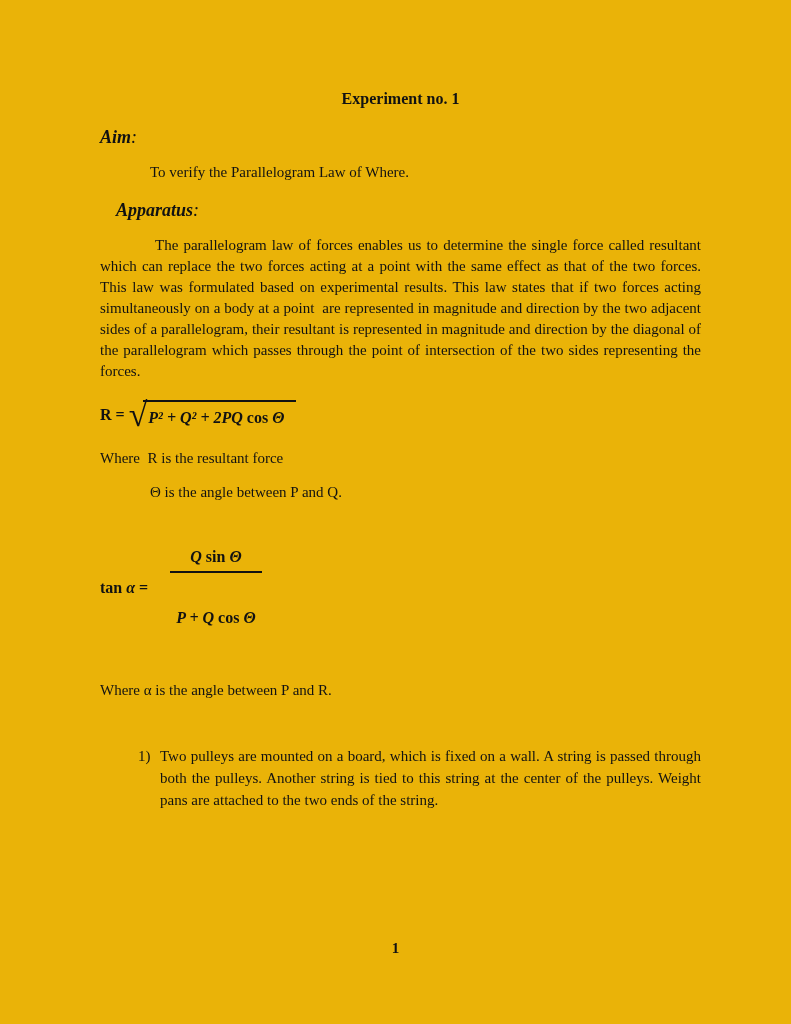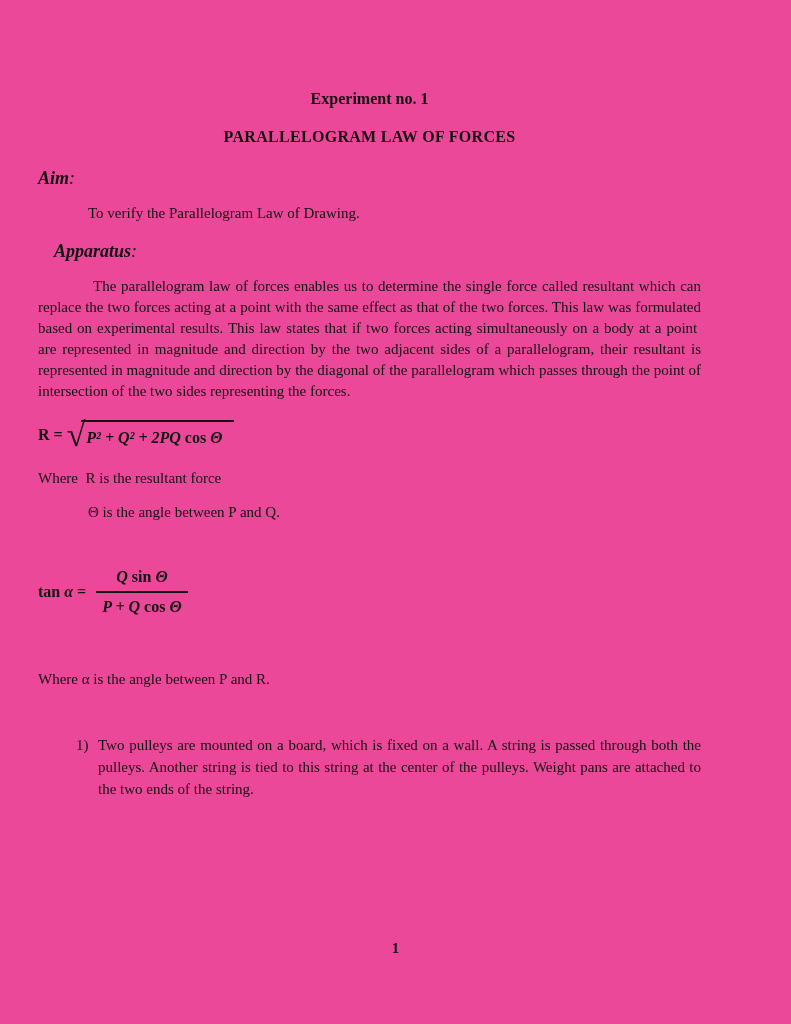--- a/index.html
+++ b/index.html
@@ -5,23 +5,23 @@
   html, body {
     margin: 0;
     padding: 0;
     background: #e8e8e8;
   }
   .page {
     position: relative;
     width: 791px;
     height: 1024px;
     margin: 0 auto;
-    background: #ec4899;
+    background: #eab308;
     box-sizing: border-box;
-    padding: 88px 90px 0 38px;
+    padding: 88px 90px 0 100px;
     font-family: "Liberation Serif", serif;
     font-size: 15px;
     line-height: 21px;
     color: #121212;
     overflow: hidden;
   }
   .center { text-align: center; }
 
   .doc-title {
     font-weight: bold;
@@ -80,22 +80,23 @@
     align-self: flex-end;
     text-align: right;
   }
   .where-line { margin-bottom: 13px; }
   .theta-line { padding-left: 50px; margin-bottom: 44px; }
   .tan-row { margin-bottom: 52px; }
   .frac {
     display: inline-flex;
     flex-direction: column;
     text-align: center;
-    margin-left: 10px;
+    margin-left: 22px;
     vertical-align: middle;
+    gap: 31px;
   }
   .frac .num {
     border-bottom: 2px solid #121212;
     padding: 0 14px 4px 14px;
   }
   .frac .den { padding: 4px 6px 0 6px; }
   .where-alpha { margin-bottom: 44px; }
 
   
   .proc-item {
@@ -121,24 +122,23 @@
     font-weight: bold;
     font-size: 15px;
   }
 </style>
 </head>
 <body>
 
 <div class="page">
 
   <div class="doc-title center">Experiment no. 1</div>
-  <div class="doc-subtitle center">PARALLELOGRAM LAW OF FORCES</div>
 
   <h2 class="sec-heading"><span>Aim</span><span class="colon">:</span></h2>
-  <p class="p-indent">To verify the Parallelogram Law of Drawing.</p>
+  <p class="p-indent">To verify the Parallelogram Law of Where.</p>
 
   <h2 class="sec-heading mt12"><span>Apparatus</span><span class="colon">:</span></h2>
 
   <p class="theory-para">The parallelogram law of forces enables us to determine the single force called resultant which can replace the two forces acting at a point with the same effect as that of the two forces. This law was formulated based on experimental results. This law states that if two forces acting simultaneously on a body at a point&nbsp; are represented in magnitude and direction by the two adjacent sides of a parallelogram, their resultant is represented in magnitude and direction by the diagonal of the parallelogram which passes through the point of intersection of the two sides representing the forces.</p>
 
   <div class="formula-row">
     <span>R =</span>
     <span class="sqrt">
       <span class="sqrt-sign">√</span>
       <span class="radicand"><span class="var">P² + Q² + 2PQ </span><span class="fn">cos </span><span class="var">Θ</span></span>

